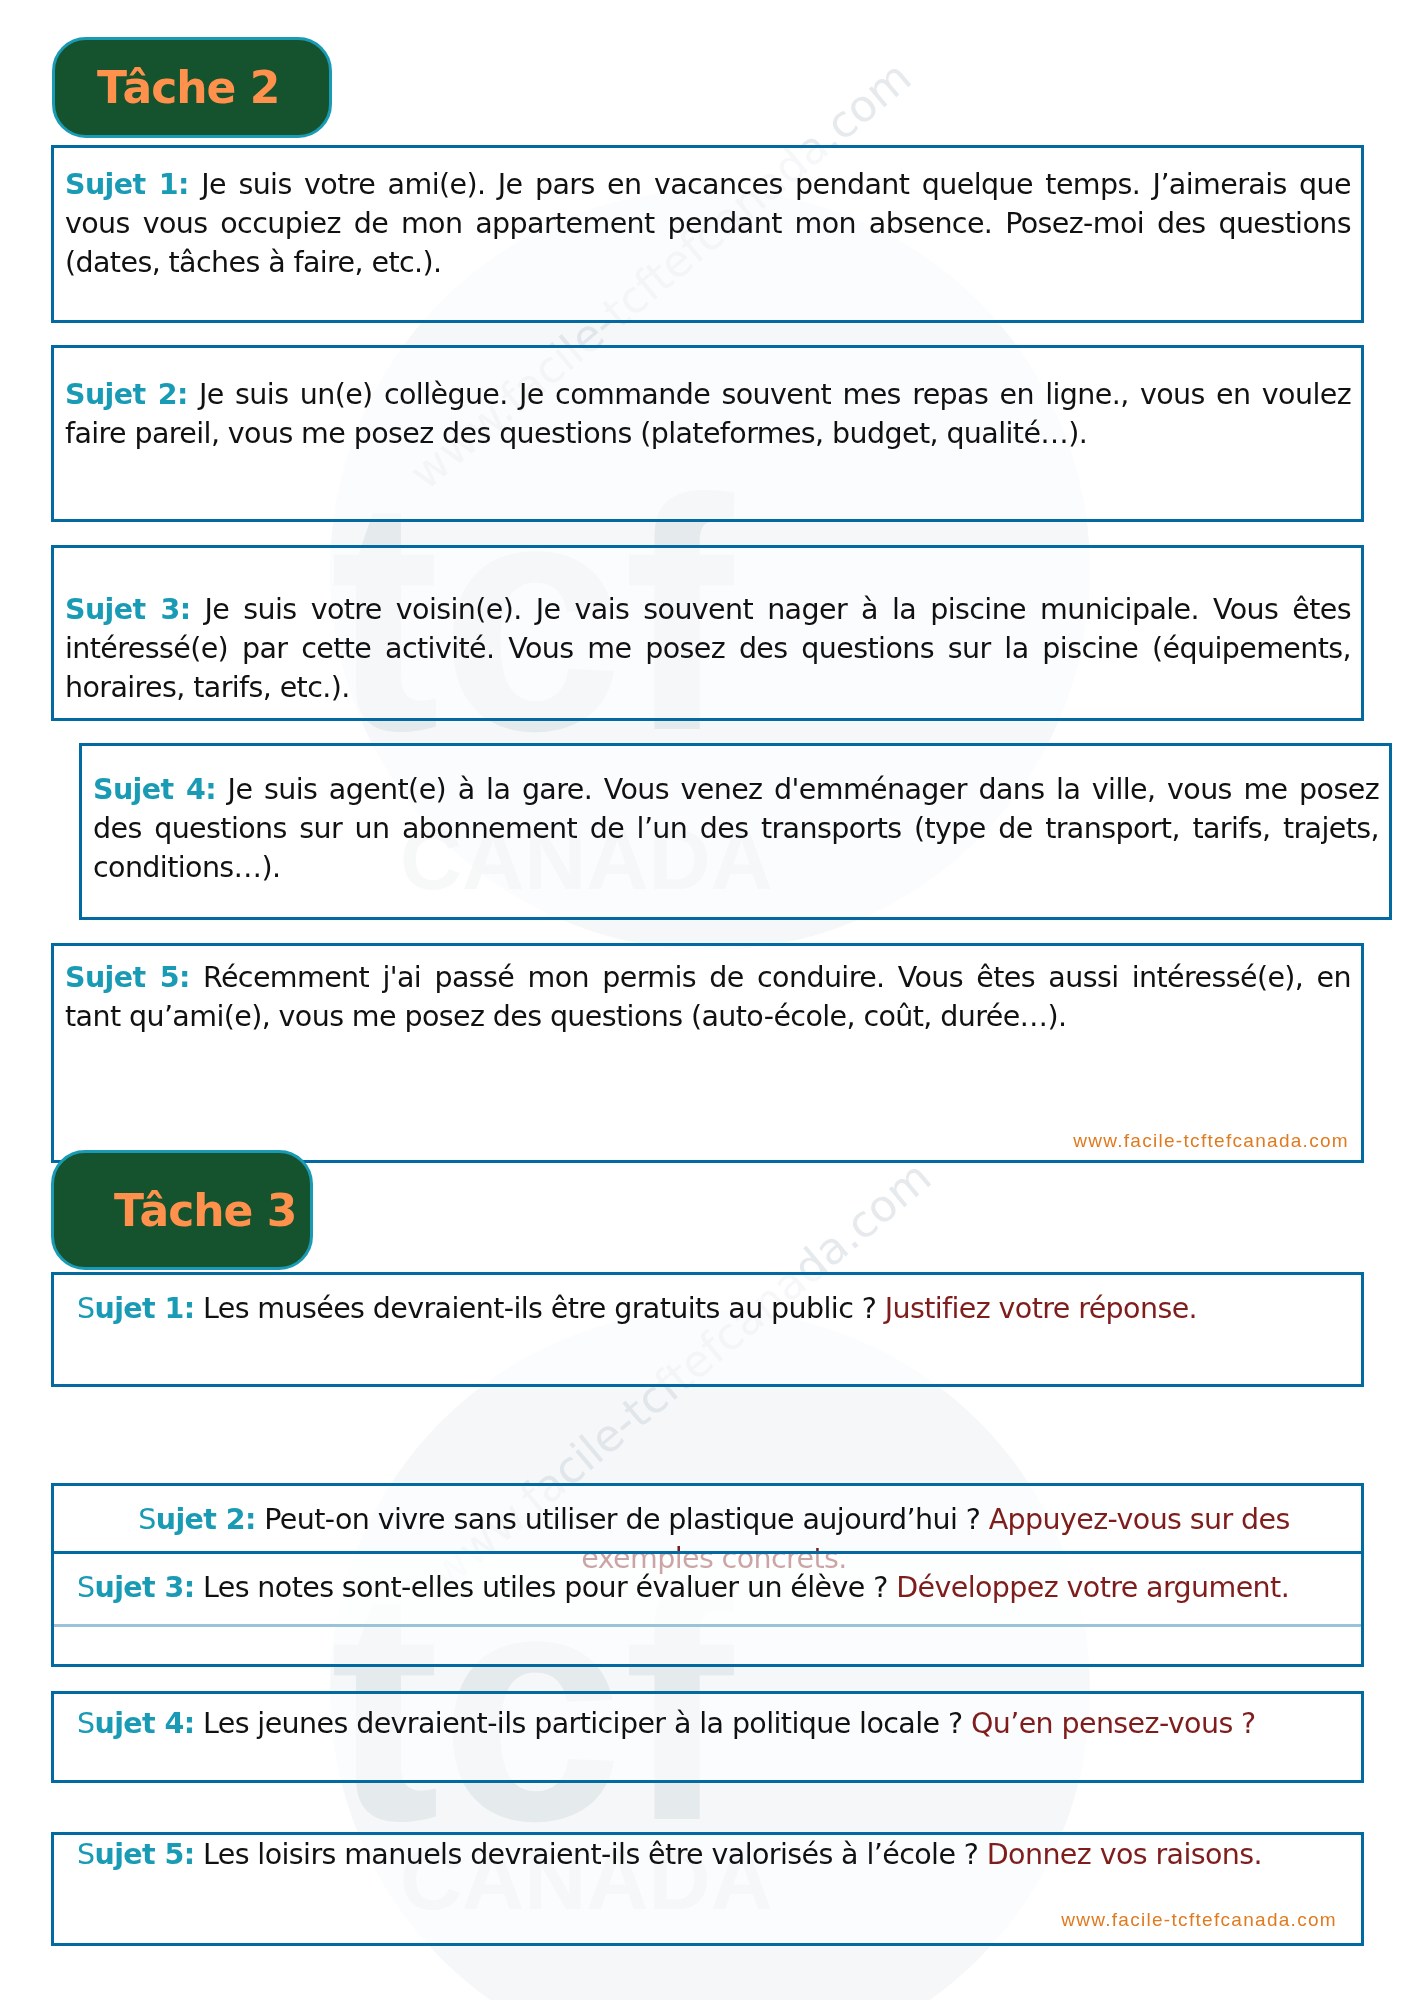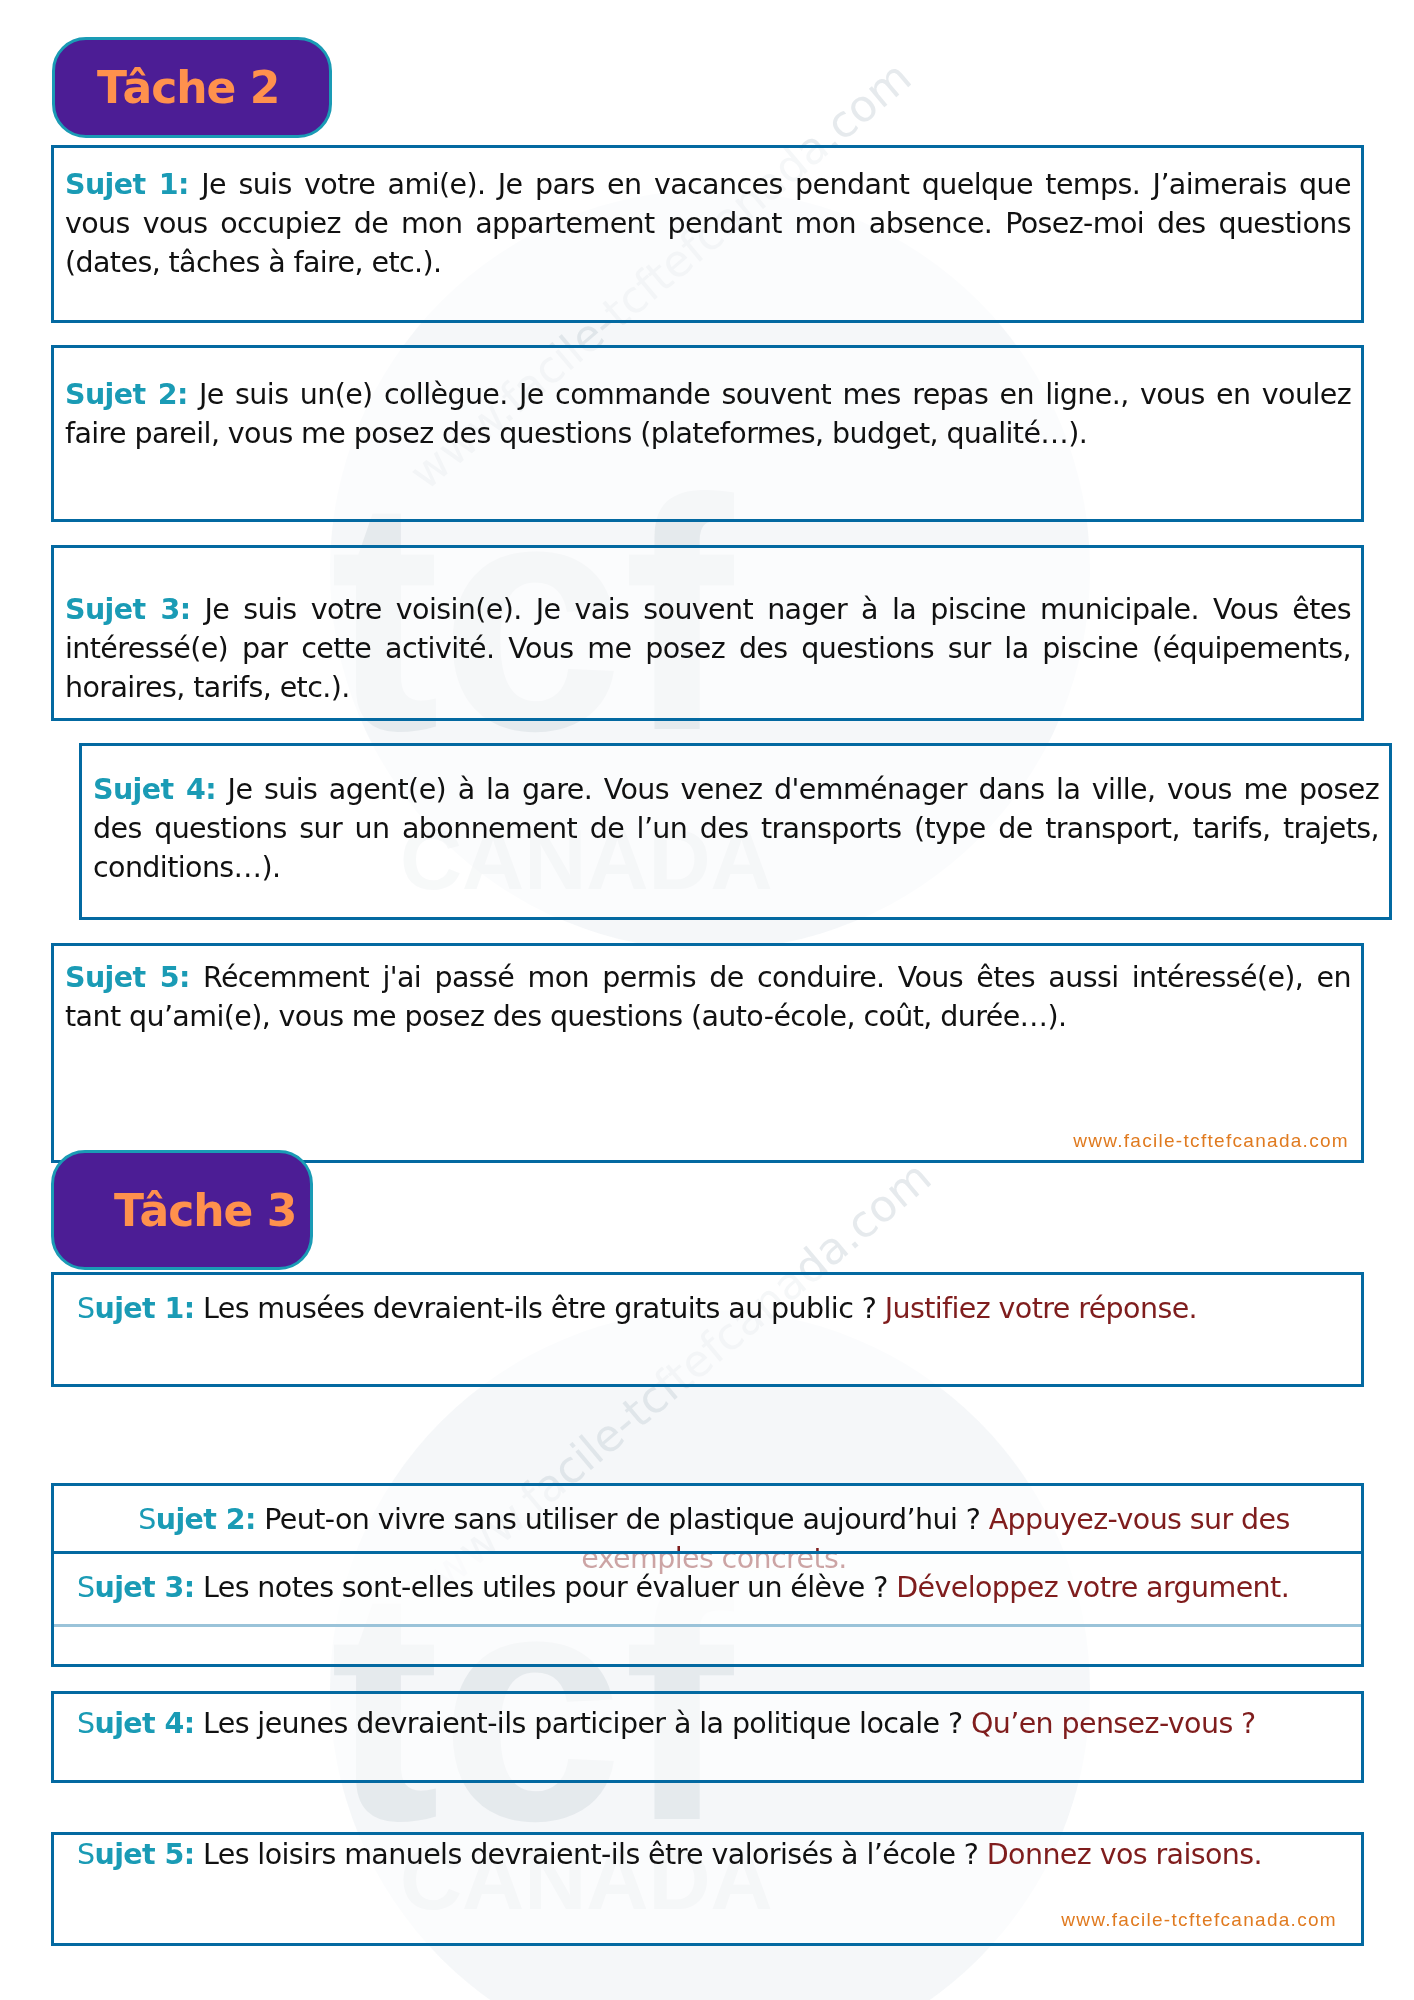--- a/index.html
+++ b/index.html
@@ -24,21 +24,21 @@
     font-family: "DejaVu Sans", sans-serif;
     font-size: 44px;
     transform-origin: left top;
     white-space: nowrap;
   }
   .pill {
     position: absolute;
     border: 3px solid #1a9bb5;
     border-radius: 34px;
     box-sizing: border-box;
-    background: #4c1d95;
+    background: #14532d;
     display: flex; align-items: center;
   }
   .pill span {
     color: #ff914d;
     font-weight: bold;
     font-size: 44px;
     font-family: "DejaVu Sans", sans-serif;
     letter-spacing: -1px;
   }
   .box {

